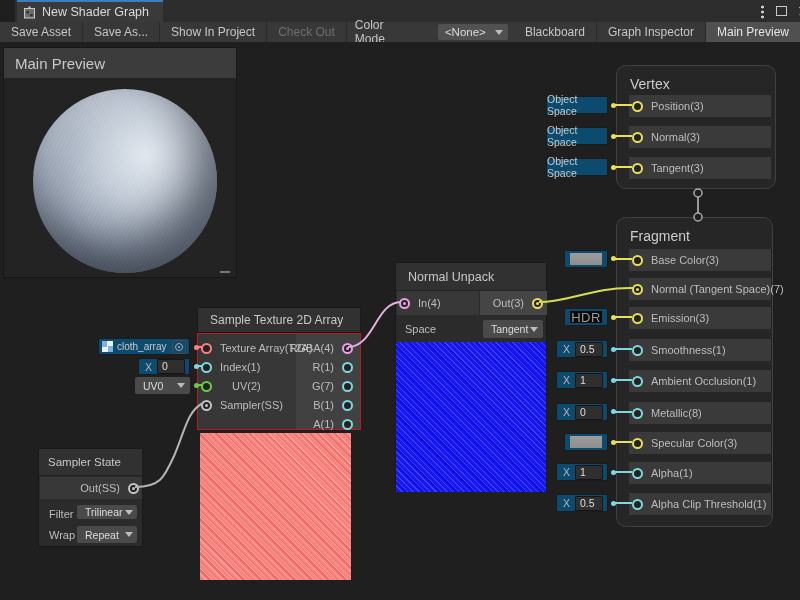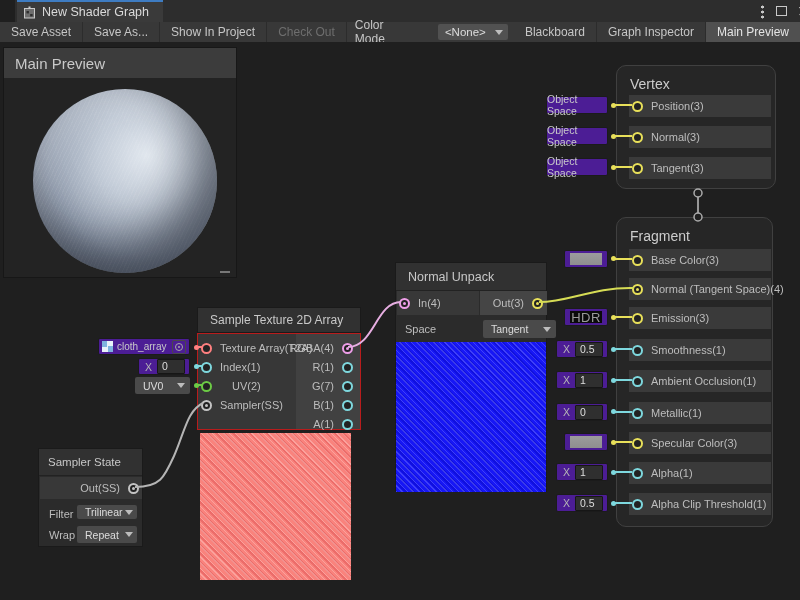--- a/index.html
+++ b/index.html
@@ -56,21 +56,21 @@
   .port{flex:none;width:7px;height:7px;border-radius:50%;border:2px solid #888;margin:0 8px 0 0;
     position:relative;background:#222;box-sizing:content-box;}
   .port.connected:after{content:"";position:absolute;left:2px;top:2px;width:3px;height:3px;border-radius:50%;}
   .c-yellow{border-color:#E8E05A;} .c-yellow.connected:after{background:#E8E05A;}
   .c-cyan{border-color:#7ED8DE;}
   .c-green{border-color:#6CCB45;}
   .c-pink{border-color:#EE9EE8;}  .c-pink.connected:after{background:#EE9EE8;}
   .c-red{border-color:#FF8080;}
   .c-gray{border-color:#C4C4C4;}  .c-gray.connected:after{background:#C4C4C4;}
   
-  .widget{position:absolute;background:#4c1d95;border:1px solid #1B1B1B;border-radius:2px;
+  .widget{position:absolute;background:#0c4a6e;border:1px solid #1B1B1B;border-radius:2px;
     box-sizing:border-box;display:flex;align-items:center;color:#C9C9C9;font-size:10.5px;}
   .widget .xlab{margin-left:6px;color:#B5B5B5;}
   .widget .field{margin-left:5px;background:#2F2F2F;border:1px solid #161616;border-radius:1px;
     height:13px;line-height:13px;padding:0 4px;min-width:18px;color:#DEDEDE;font-size:10.5px;}
   .widget.center{justify-content:center;}
   .swatch-in{margin:0 auto;width:32px;height:12px;background:linear-gradient(#9C9C9C,#8F8F8F);}
   .hdr-in{margin:0 auto;width:32px;height:12px;background:#0A0A0A;color:#9A9A9A;font-size:13px;
     display:flex;align-items:center;justify-content:center;letter-spacing:0.5px;}
   .wdot{position:absolute;width:5px;height:5px;border-radius:50%;}
   .ddw{position:absolute;background:#4A4A4A;border-radius:2px;display:flex;align-items:center;
@@ -175,37 +175,37 @@
   <span class="wdot" style="left:611px;top:165px;background:#E8E05A;"></span>
 
   <div class="bignode" style="left:616px;top:217px;width:157px;height:310px;">
     <div class="bignode-title">Fragment</div>
     <div class="slotrow" style="top:31px;">
         <span class="port c-yellow"></span>
         <span class="slotlabel">Base Color(3)</span>
       </div>
     <div class="slotrow" style="top:60px;">
         <span class="port c-yellow connected"></span>
-        <span class="slotlabel">Normal (Tangent Space)(4)</span>
+        <span class="slotlabel">Normal (Tangent Space)(7)</span>
       </div>
     <div class="slotrow" style="top:89px;">
         <span class="port c-yellow"></span>
         <span class="slotlabel">Emission(3)</span>
       </div>
     <div class="slotrow" style="top:121px;">
         <span class="port c-cyan"></span>
         <span class="slotlabel">Smoothness(1)</span>
       </div>
     <div class="slotrow" style="top:152px;">
         <span class="port c-cyan"></span>
         <span class="slotlabel">Ambient Occlusion(1)</span>
       </div>
     <div class="slotrow" style="top:184px;">
         <span class="port c-cyan"></span>
-        <span class="slotlabel">Metallic(1)</span>
+        <span class="slotlabel">Metallic(8)</span>
       </div>
     <div class="slotrow" style="top:214px;">
         <span class="port c-yellow"></span>
         <span class="slotlabel">Specular Color(3)</span>
       </div>
     <div class="slotrow" style="top:244px;">
         <span class="port c-cyan"></span>
         <span class="slotlabel">Alpha(1)</span>
       </div>
     <div class="slotrow" style="top:275px;">
@@ -325,21 +325,21 @@
       <span class="port c-pink connected"></span>
       <span class="slotlabel">In(4)</span>
     </div>
     <div style="position:absolute;left:84px;top:28px;width:67px;height:24px;background:#454545;display:flex;flex-direction:row-reverse;align-items:center;padding-right:4px;box-sizing:border-box;">
       <span class="port c-yellow connected" style="margin:0;"></span>
       <span class="outcol-label">Out(3)</span>
     </div>
     <div style="position:absolute;left:0;top:53px;width:150px;height:26px;display:flex;align-items:center;">
       <span class="slotlabel" style="margin-left:9px;">Space</span>
     </div>
-    <div class="ddw" style="left:87px;top:57px;width:73px;height:18px;">
+    <div class="ddw" style="left:87px;top:57px;width:60px;height:18px;">
       <span>Tangent</span>
       <span class="dd-arrow" style="right:5px;"></span>
     </div>
     <div class="texture-preview preview-blue" style="left:0px;top:79px;width:150px;height:150px;"></div>
   </div>
 
   <div class="node" style="left:38px;top:448px;width:105px;height:99px;">
     <div class="node-header" style="height:26px;font-size:11.5px;padding-left:9px;">
       <span>Sampler State</span>
     </div>

